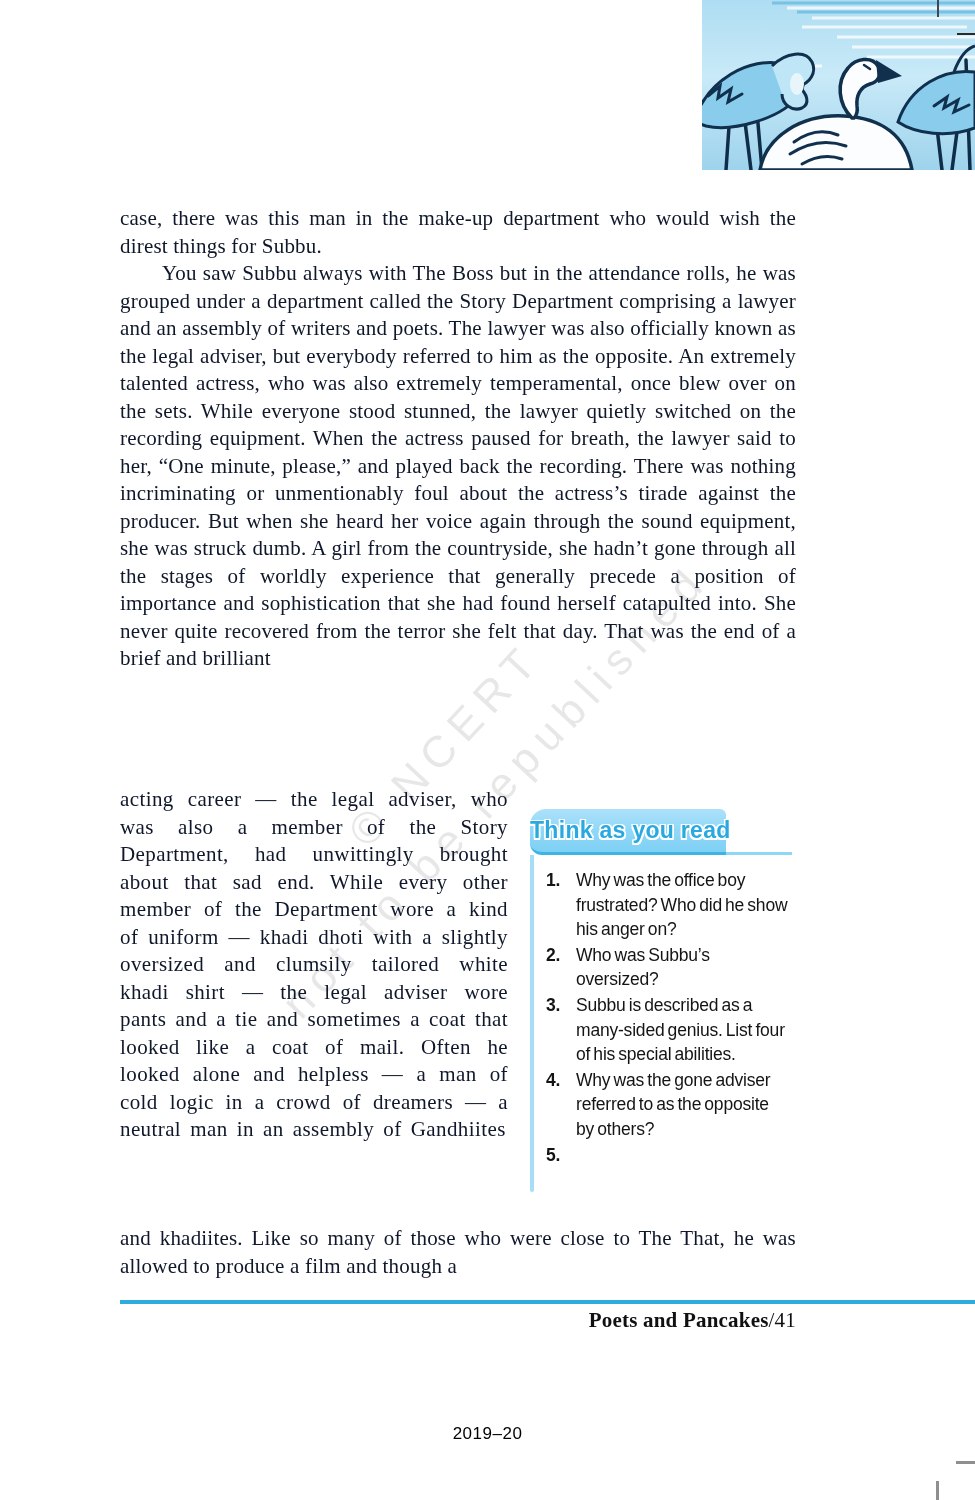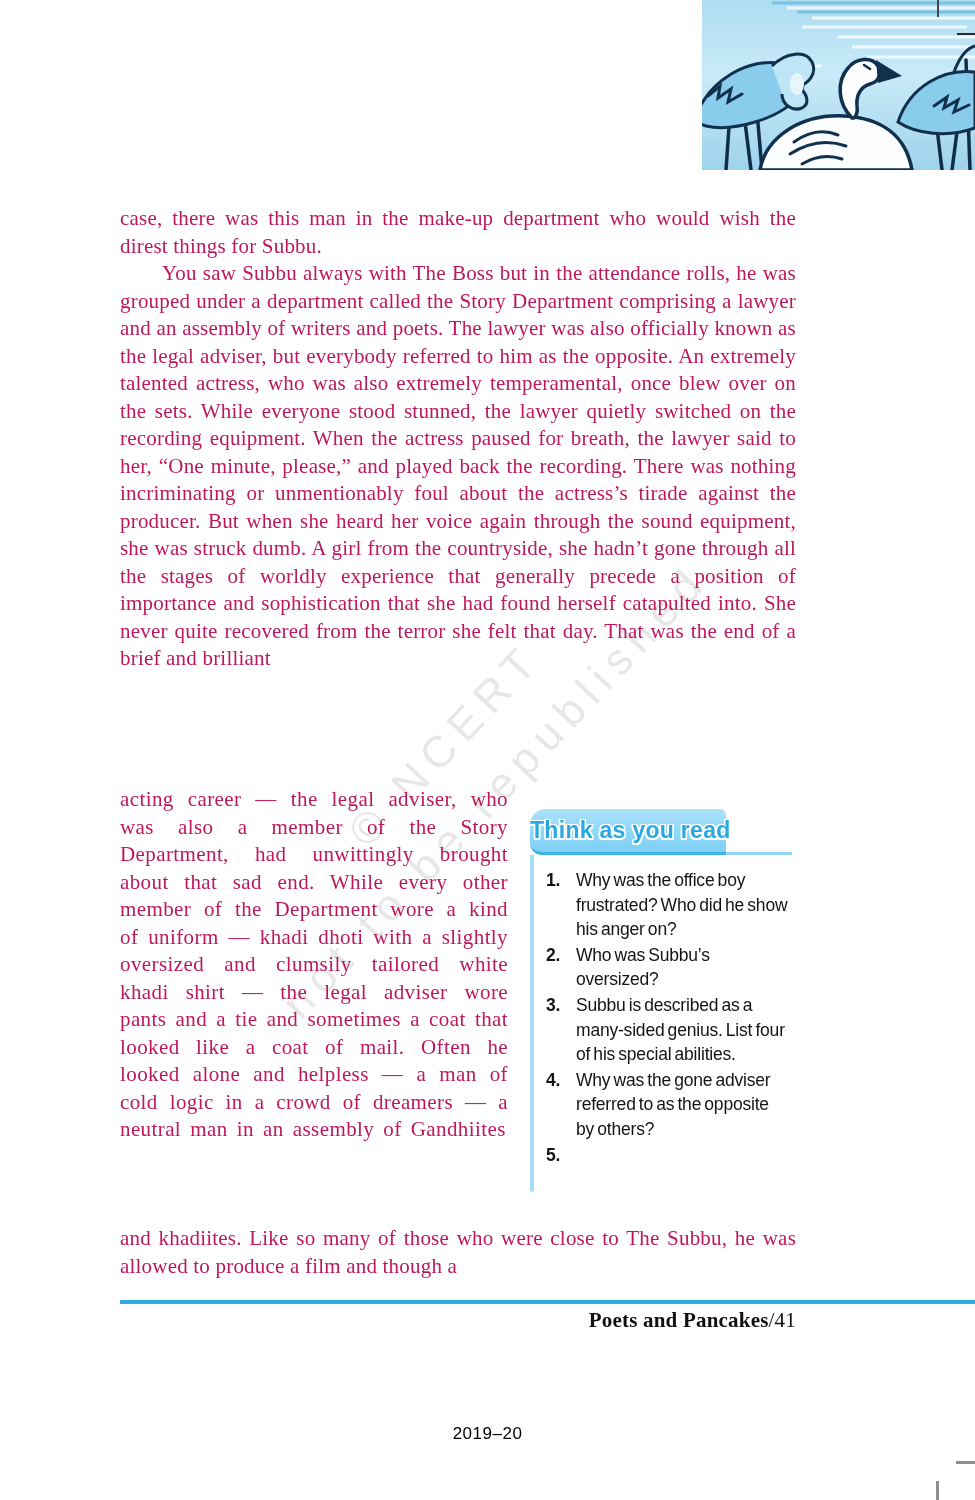--- a/index.html
+++ b/index.html
@@ -30,21 +30,21 @@
     font-family: "Liberation Sans", "DejaVu Sans", sans-serif;
     color: #8a8a8a; opacity: 0.20;
     pointer-events: none;
     line-height: 1.55;
   }
   .watermark .wm-line { display: block; font-size: 44px; letter-spacing: 9px; }
 
   
   .seg {
     position: absolute; left: 120px; width: 676px;
-    color: #be185d;
+    color: #0f172a;
     font-size: 21px; line-height: 27.5px;
     text-align: justify;
     letter-spacing: 0.2px;
   }
   .seg p { margin: 0; }
   .seg-a { top: 205px; }
   .seg-a .para-indent { text-indent: 42px; }
   .seg-b { top: 786px; width: 388px; word-spacing: 3.5px; letter-spacing: 0.4px; }
   .seg-c { top: 1225px; }
 
@@ -179,21 +179,21 @@
   <div class="seg seg-a">
     <p class="para">case, there was this man in the make-up department who would wish the direst things for Subbu.</p>
     <p class="para para-indent">You saw Subbu always with The Boss but in the attendance rolls, he was grouped under a department called the Story Department comprising a lawyer and an assembly of writers and poets. The lawyer was also officially known as the legal adviser, but everybody referred to him as the opposite. An extremely talented actress, who was also extremely temperamental, once blew over on the sets. While everyone stood stunned, the lawyer quietly switched on the recording equipment. When the actress paused for breath, the lawyer said to her, “One minute, please,” and played back the recording. There was nothing incriminating or unmentionably foul about the actress’s tirade against the producer. But when she heard her voice again through the sound equipment, she was struck dumb. A girl from the countryside, she hadn’t gone through all the stages of worldly experience that generally precede a position of importance and sophistication that she had found herself catapulted into. She never quite recovered from the terror she felt that day. That was the end of a brief and brilliant</p>
   </div>
 
   <div class="seg seg-b">
     <p class="para">acting career — the legal adviser, who was also a member of the Story Department, had unwittingly brought about that sad end. While every other member of the Department wore a kind of uniform — khadi dhoti with a slightly oversized and clumsily tailored white khadi shirt — the legal adviser wore pants and a tie and sometimes a coat that looked like a coat of mail. Often he looked alone and helpless — a man of cold logic in a crowd of dreamers — a neutral man in an assembly of Gandhiites</p>
   </div>
 
   <div class="seg seg-c">
-    <p class="para">and khadiites. Like so many of those who were close to The Subbu, he was allowed to produce a film and though a</p>
+    <p class="para">and khadiites. Like so many of those who were close to The That, he was allowed to produce a film and though a</p>
   </div>
 
   <div class="think-tab">
     <span class="think-tab-title">Think as you read</span>
   </div>
   <div class="tab-extension"></div>
   <div class="box-left-line"></div>
 
   <div class="questions">
 

